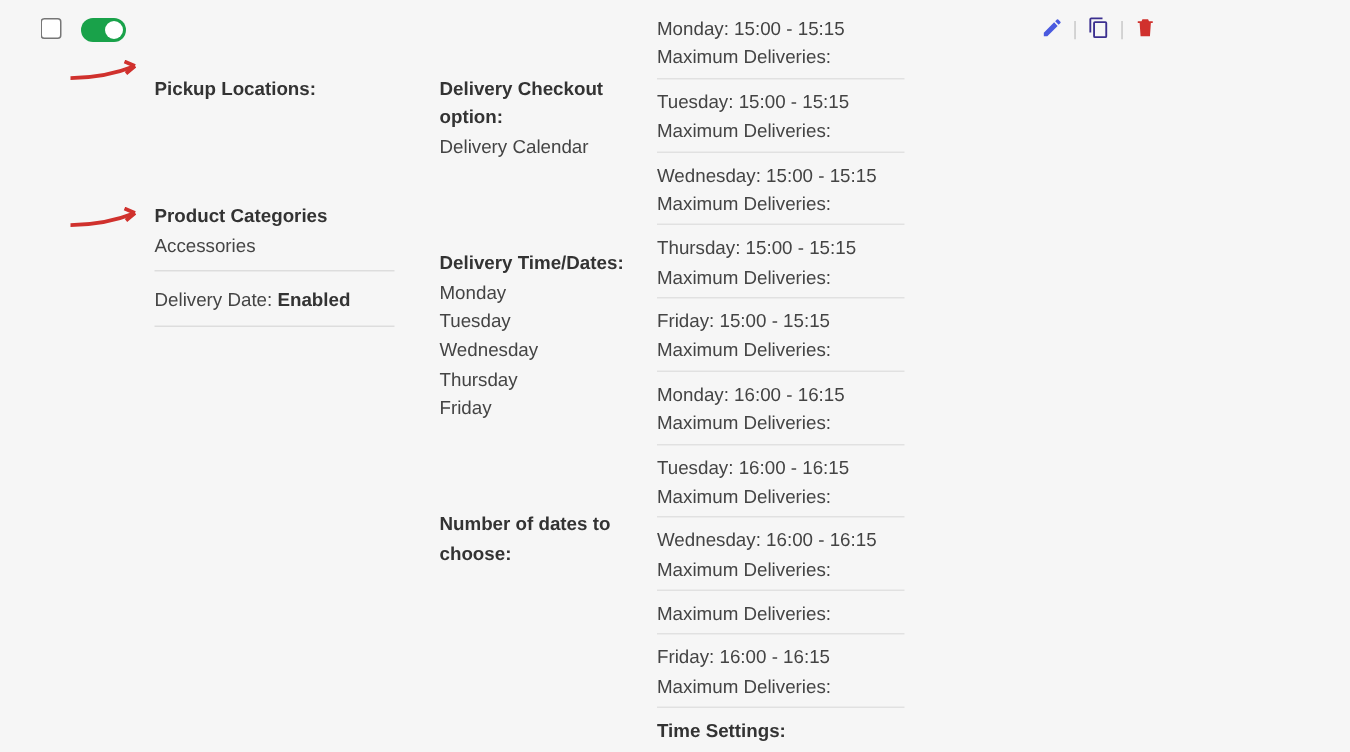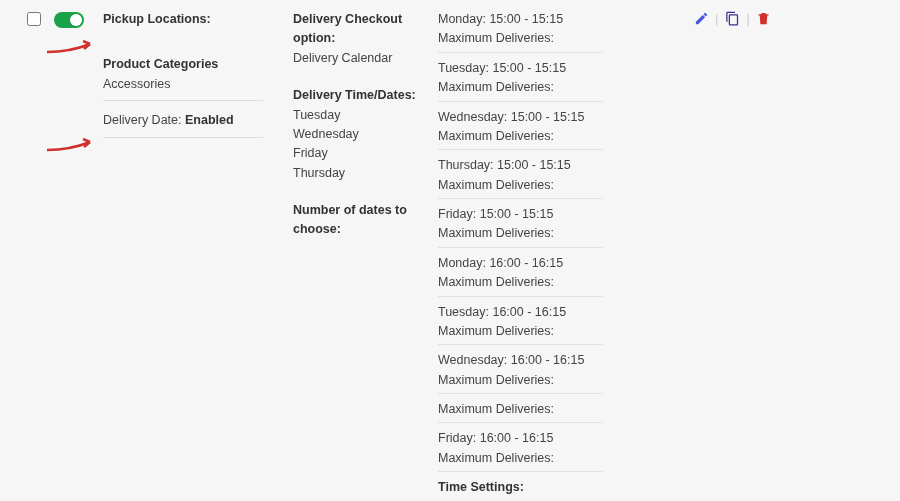--- a/index.html
+++ b/index.html
@@ -17,21 +17,21 @@
     align-items: flex-start;
     padding: 10px 20px 10px 27px;
     background: #f6f6f6;
   }
   .col-check { width: 22px; flex-shrink:0; padding-top:2px; }
   .col-toggle { width: 34px; flex-shrink:0; padding-top:2px; margin-left:5px; }
   .col-a { width: 190px; flex-shrink:0; margin-left:15px; position:relative; }
   .col-b { width: 145px; flex-shrink:0; margin-left:0px; }
   .col-c { width: 245px; flex-shrink:0; margin-left:0px; }
   .col-d { flex-shrink:0; margin-left:10px; }
-  .bold { font-weight: 600; color:#333; }
+  .bold { font-weight: 600; color:#333;margin-top:40px; }
   .block { margin-bottom: 6px; line-height:1.55; }
   .section-sep { height: 20px; }
   hr.sep {
     border:none;
     border-bottom:1px solid #ddd;
     margin: 6px 0 10px 0;
     width: 160px;
   }
   hr.sep-c { border:none; border-bottom:1px solid #e1e1e1; margin:3px 0 6px 0; width:165px; }
   input[type=checkbox].rowcheck {
@@ -112,24 +112,25 @@
     <div class="block">
       <div class="bold">Delivery Checkout option:</div>
       <div>Delivery Calendar</div>
     </div>
 
     <div style="height:12px;"></div>
 
     <div class="block">
       <div class="bold">Delivery Time/Dates:</div>
       <div id="days-holder">
+          <div class="dayline">Monday</div>
           <div class="dayline">Tuesday</div>
           <div class="dayline">Wednesday</div>
+          <div class="dayline">Thursday</div>
           <div class="dayline">Friday</div>
-          <div class="dayline">Thursday</div>
         </div>
     </div>
 
     <div style="height:12px;"></div>
 
     <div class="block">
       <div class="bold">Number of dates to choose:</div>
     </div>
   </div>
 

